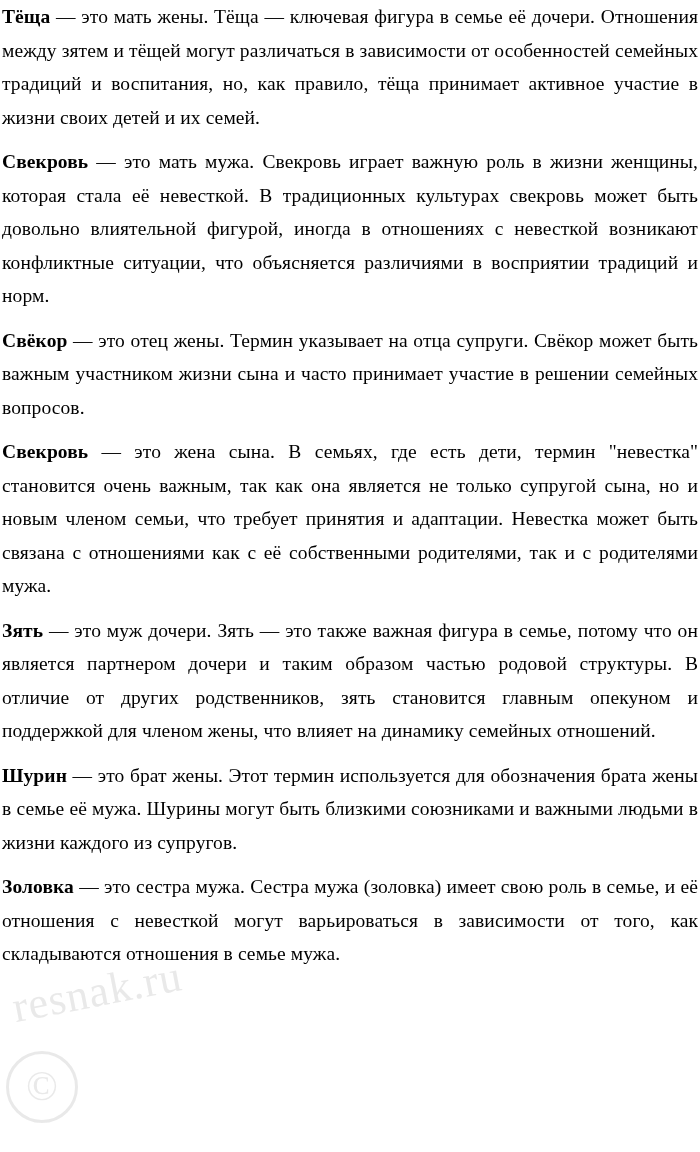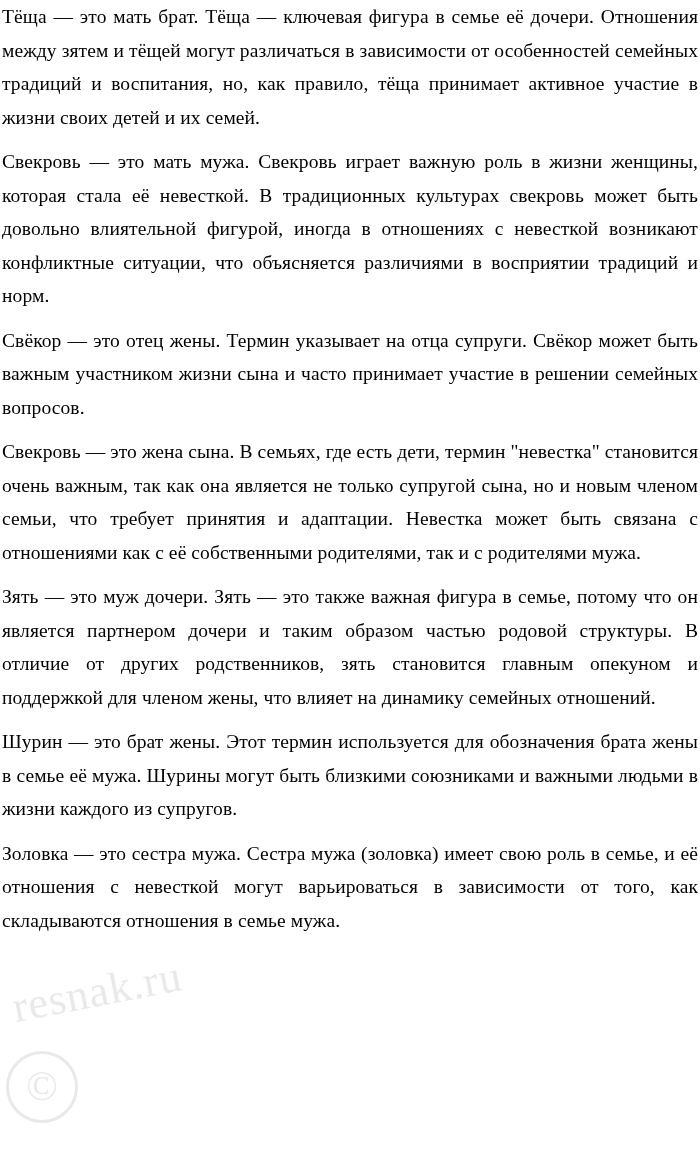--- a/index.html
+++ b/index.html
@@ -29,21 +29,21 @@
     text-justify: inter-word;
     margin: 0 0 11px 0;
     letter-spacing: 0.1px;
     position: relative;
     z-index: 2;
   }
   .para:last-child {
     margin-bottom: 5px;
   }
   .term {
-    font-weight: normal;
+    font-weight: bold;
   }
   
   .watermark {
     position: absolute;
     left: 0;
     top: 965px;
     width: 420px;
     height: 185px;
     z-index: 1;
     pointer-events: none;
@@ -88,21 +88,21 @@
 
 <div id="page">
 
   <div class="watermark">
     <div class="wm-text">resnak.ru</div>
     <div class="wm-circle">
       <div class="wm-c">©</div>
     </div>
   </div>
 
-  <p class="para"><span class="term">Тёща</span><span> — это мать брат. Тёща — ключевая фигура в семье её дочери. Отношения между зятем и тёщей могут различаться в зависимости от особенностей семейных традиций и воспитания, но, как правило, тёща принимает активное участие в жизни своих детей и их семей.</span></p>
+  <p class="para"><span class="term">Тёща</span><span> — это мать жены. Тёща — ключевая фигура в семье её дочери. Отношения между зятем и тёщей могут различаться в зависимости от особенностей семейных традиций и воспитания, но, как правило, тёща принимает активное участие в жизни своих детей и их семей.</span></p>
 
   <p class="para"><span class="term">Свекровь</span><span> — это мать мужа. Свекровь играет важную роль в жизни женщины, которая стала её невесткой. В традиционных культурах свекровь может быть довольно влиятельной фигурой, иногда в отношениях с невесткой возникают конфликтные ситуации, что объясняется различиями в восприятии традиций и норм.</span></p>
 
   <p class="para"><span class="term">Свёкор</span><span> — это отец жены. Термин указывает на отца супруги. Свёкор может быть важным участником жизни сына и часто принимает участие в решении семейных вопросов.</span></p>
 
   <p class="para"><span class="term">Свекровь</span><span> — это жена сына. В семьях, где есть дети, термин "невестка" становится очень важным, так как она является не только супругой сына, но и новым членом семьи, что требует принятия и адаптации. Невестка может быть связана с отношениями как с её собственными родителями, так и с родителями мужа.</span></p>
 
   <p class="para"><span class="term">Зять</span><span> — это муж дочери. Зять — это также важная фигура в семье, потому что он является партнером дочери и таким образом частью родовой структуры. В отличие от других родственников, зять становится главным опекуном и поддержкой для членом жены, что влияет на динамику семейных отношений.</span></p>
 
   <p class="para"><span class="term">Шурин</span><span> — это брат жены. Этот термин используется для обозначения брата жены в семье её мужа. Шурины могут быть близкими союзниками и важными людьми в жизни каждого из супругов.</span></p>

